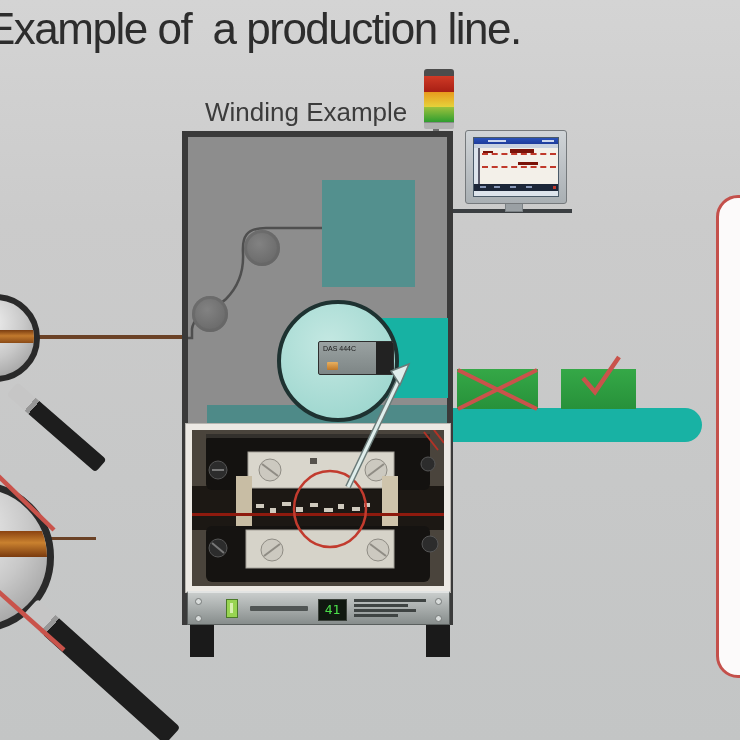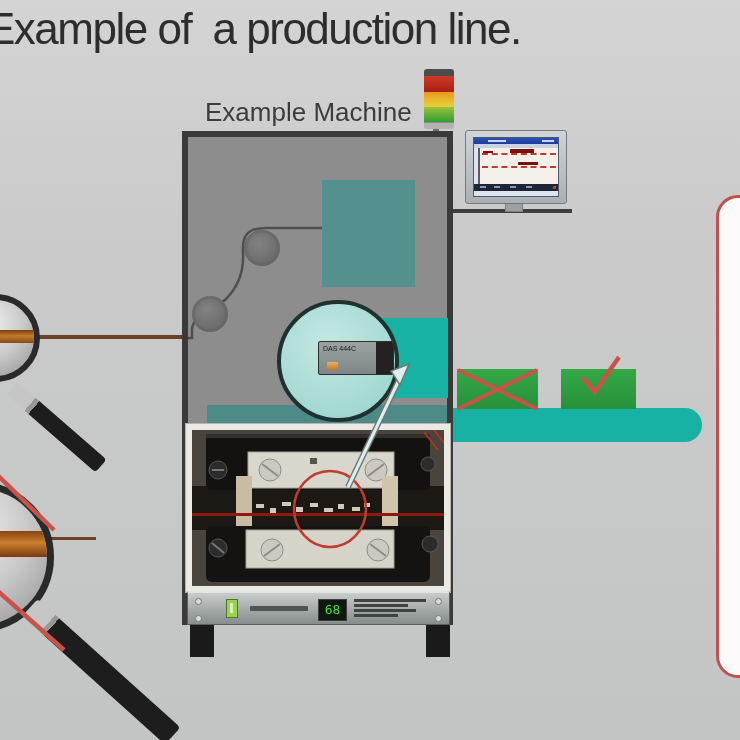--- a/index.html
+++ b/index.html
@@ -107,21 +107,21 @@
   
   #side-panel{left:716px;top:195px;width:60px;height:477px;background:#fcfafa;
     border:3px solid #c4504b;border-radius:22px;z-index:5;}
 </style>
 </head>
 <body>
 
 <div id="stage">
 
   <div id="title" class="abs">Example of  a production line.</div>
-  <div id="mlabel" class="abs">Example Machine</div>
+  <div id="mlabel" class="abs">Winding Example</div>
 
   <div id="wire-main" class="abs"></div>
   <div id="wire-thin2" class="abs"></div>
 
   <div id="conveyor" class="abs"></div>
   <div id="box-fail" class="box abs">
     <svg class="mark-svg" style="left:-3px;top:-3px;" width="87" height="46" viewBox="0 0 87 46">
       <line x1="4" y1="4" x2="83" y2="43" stroke="#c9534b" stroke-width="4"></line>
       <line x1="83" y1="4" x2="4" y2="43" stroke="#c9534b" stroke-width="4"></line>
     </svg>
@@ -246,21 +246,21 @@
 
   <div id="panel" class="abs">
     <span class="screw" style="left:7px;top:5px;"></span>
     <span class="screw" style="left:7px;top:22px;"></span>
     <span class="screw" style="left:247px;top:5px;"></span>
     <span class="screw" style="left:247px;top:22px;"></span>
     <span id="power">
         <i></i>
       </span>
     <span id="panel-textbar"></span>
-    <span id="display">68</span>
+    <span id="display">41</span>
     <span class="ptext" style="top:6px;width:72px;"></span>
     <span class="ptext" style="top:11px;width:54px;"></span>
     <span class="ptext" style="top:16px;width:62px;"></span>
     <span class="ptext" style="top:21px;width:44px;"></span>
   </div>
   <div class="leg abs" style="left:190px;"></div>
   <div class="leg abs" style="left:426px;"></div>
 
   <div id="lens1" class="lens abs">
     <div class="wireband"></div>

